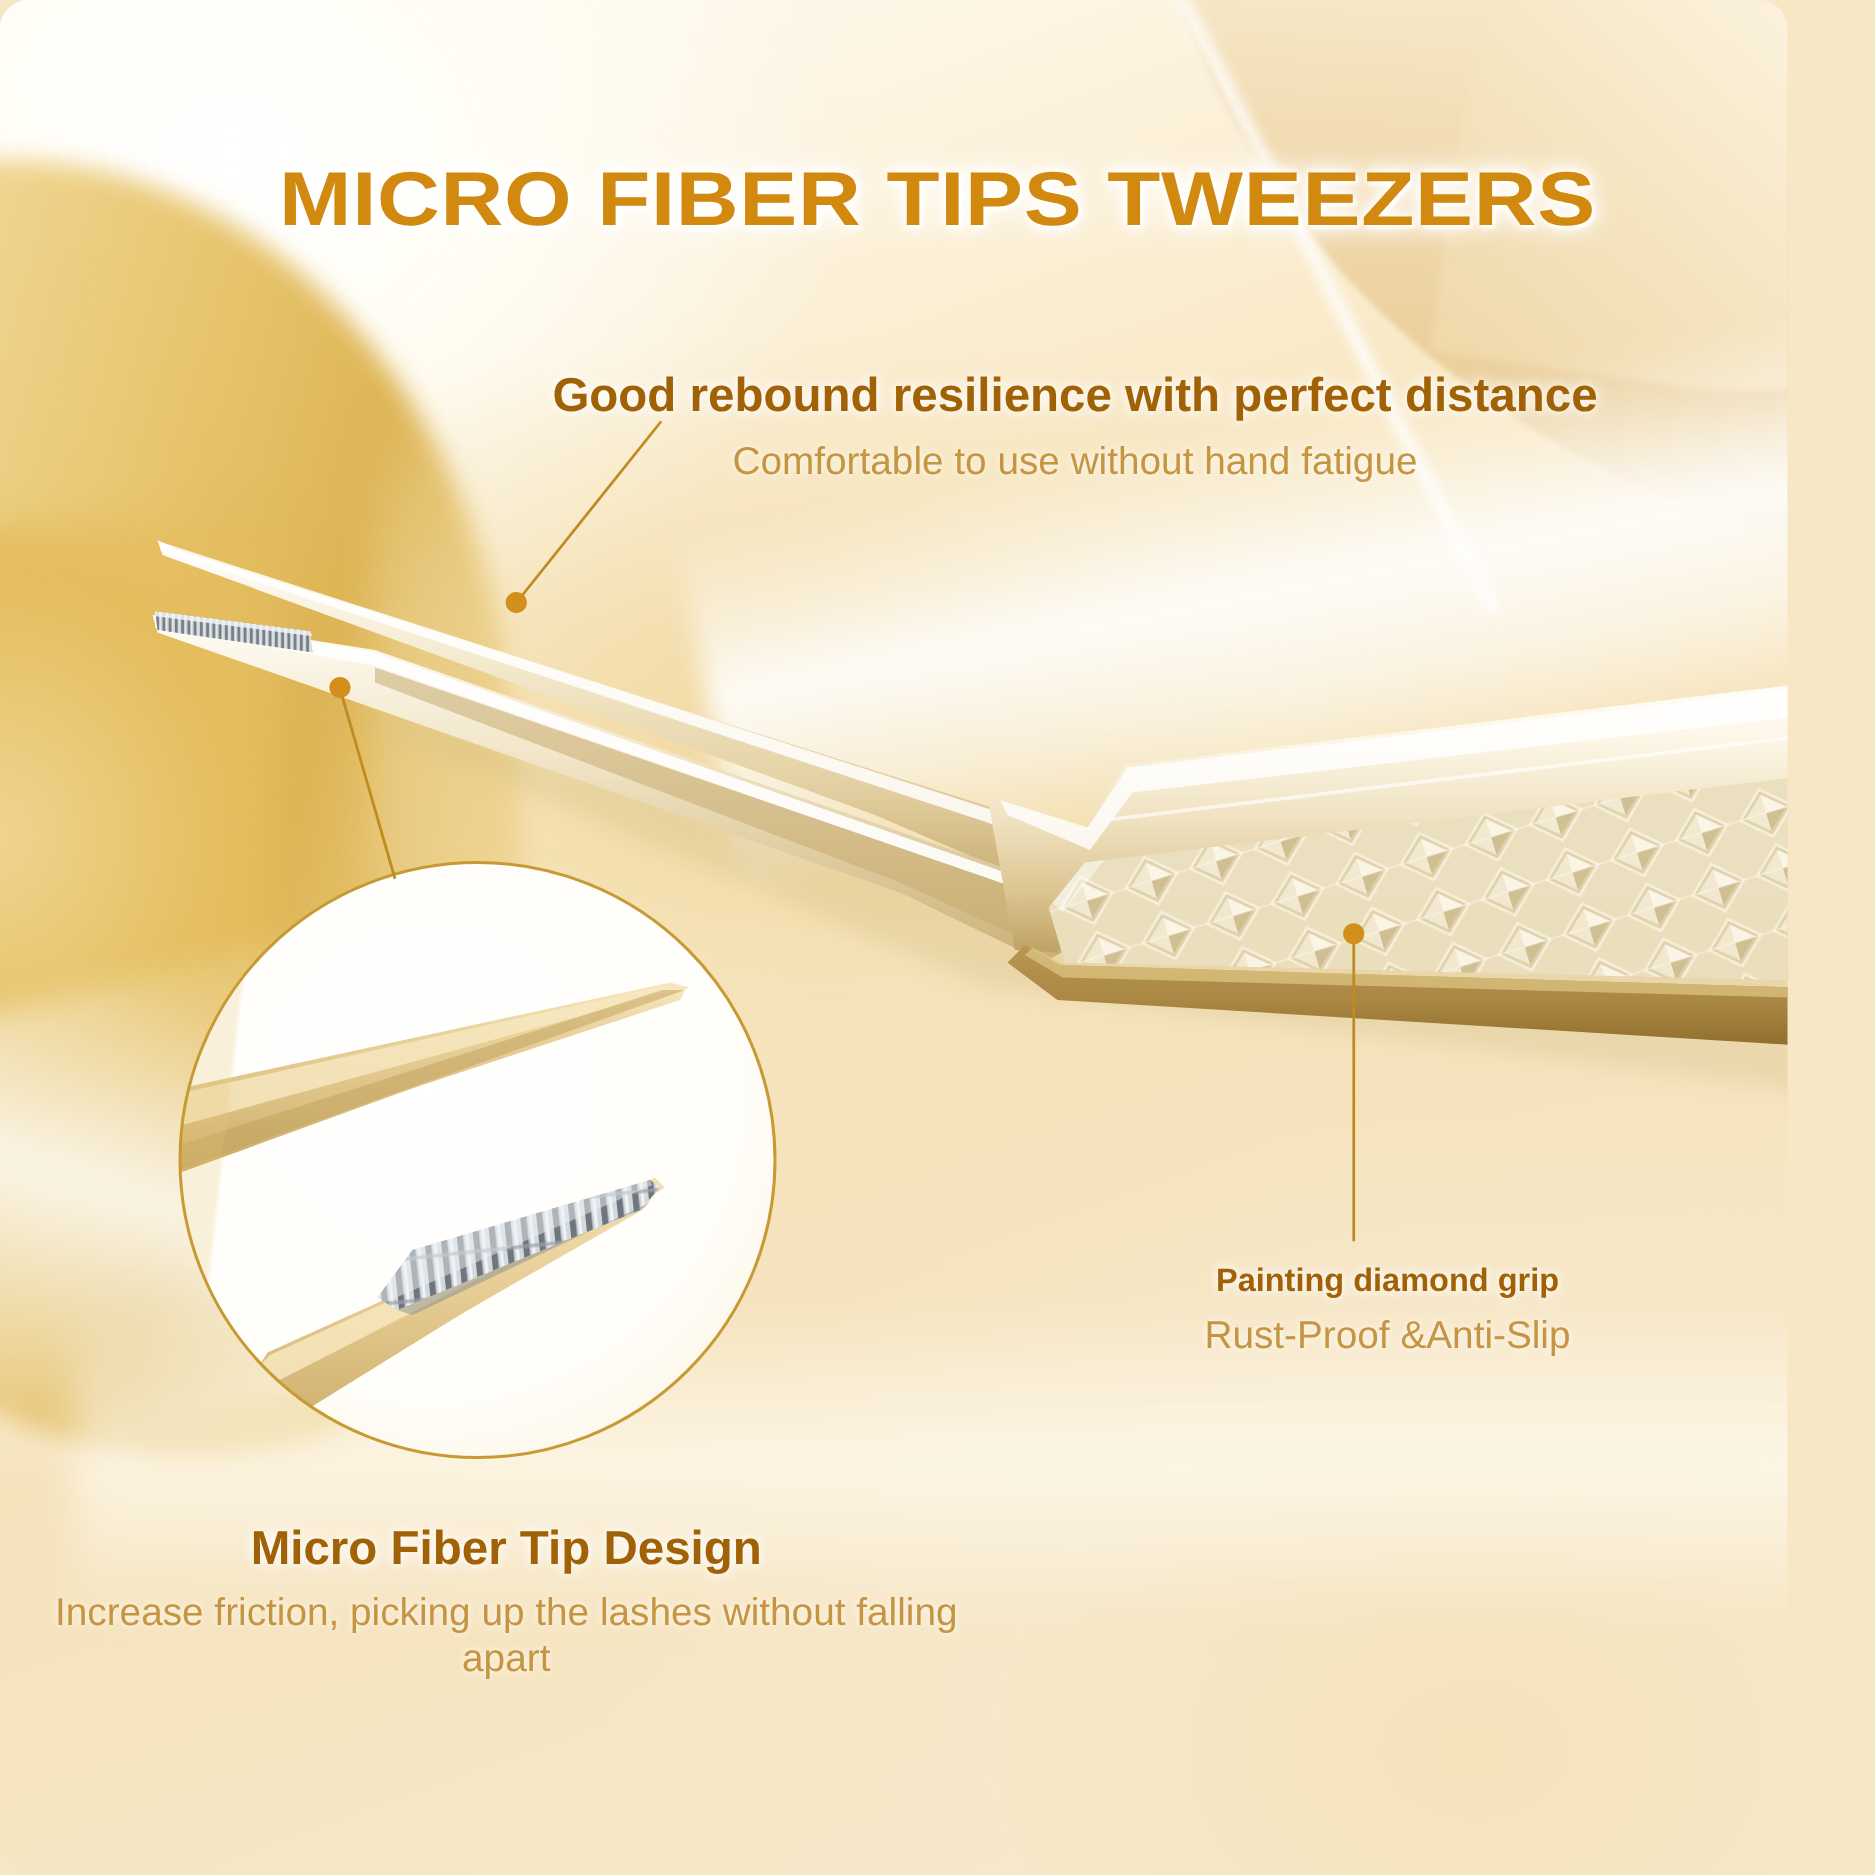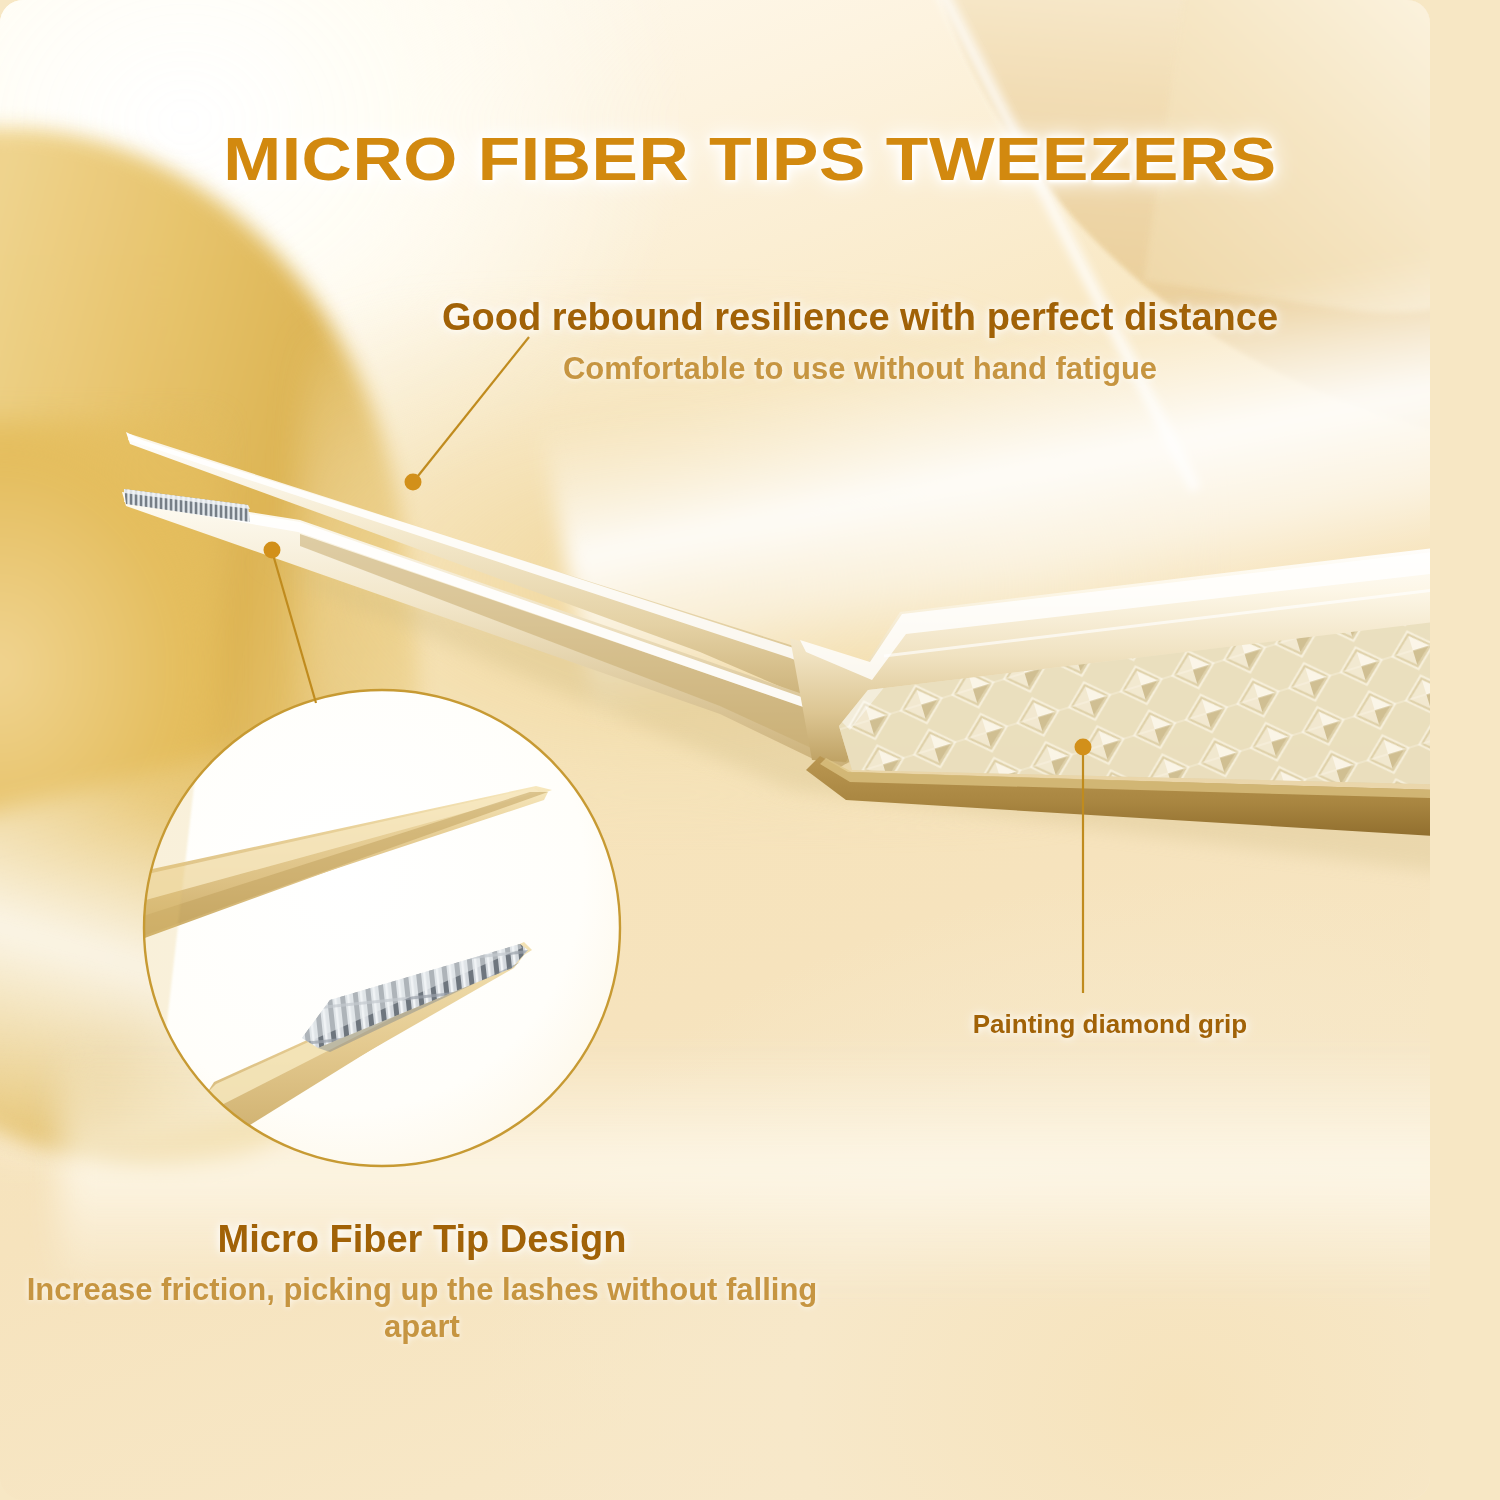--- a/index.html
+++ b/index.html
@@ -93,33 +93,33 @@
   }
 
   
   .callout{position:absolute;}
   .c-head{
     font-weight:bold;color:#a16207;
     text-shadow:0 0 7px rgba(255,255,255,.95),0 0 14px rgba(255,255,255,.8);
     line-height:1.12;
   }
   .c-sub{
-    color:#C69541;font-weight:bold;line-height:1.2;
+    color:#C69541;font-weight:normal;line-height:1.2;
     text-shadow:0 0 6px rgba(255,255,255,.9);
   }
 
   #callout-rebound{left:440px;top:296px;width:840px;text-align:center;}
   #callout-rebound .c-head{font-size:38px;}
   #callout-rebound .c-sub{font-size:31px;margin-top:11px;}
 
   #callout-grip{left:760px;top:1010px;width:700px;text-align:center;}
   #callout-grip .c-head{font-size:26px;}
   #callout-grip .c-sub{font-size:31px;margin-top:10px;}
 
-  #callout-tip{left:22px;top:1218px;width:800px;text-align:center;}
+  #callout-tip{left:5px;top:1218px;width:800px;text-align:center;}
   #callout-tip .c-head{font-size:38px;}
   #callout-tip .c-sub{font-size:31px;margin-top:10px;}
 
   
   #art{position:absolute;left:0;top:0;width:1500px;height:1500px;}
 </style>
 </head>
 <body>
 
 <div id="stage">
@@ -304,20 +304,21 @@
 
   <div class="title">MICRO FIBER TIPS TWEEZERS</div>
 
   <div class="callout" id="callout-rebound">
     <div class="c-head">Good rebound resilience with perfect distance</div>
     <div class="c-sub">Comfortable to use without hand fatigue</div>
   </div>
 
   <div class="callout" id="callout-grip">
     <div class="c-head">Painting diamond grip</div>
+    <div class="c-sub">Rust-Proof &amp;Anti-Slip</div>
   </div>
 
   <div class="callout" id="callout-tip">
     <div class="c-head">Micro Fiber Tip Design</div>
     <div class="c-sub">Increase friction, picking up the lashes without falling apart</div>
   </div>
 
 </div>
 
 </body></html>

